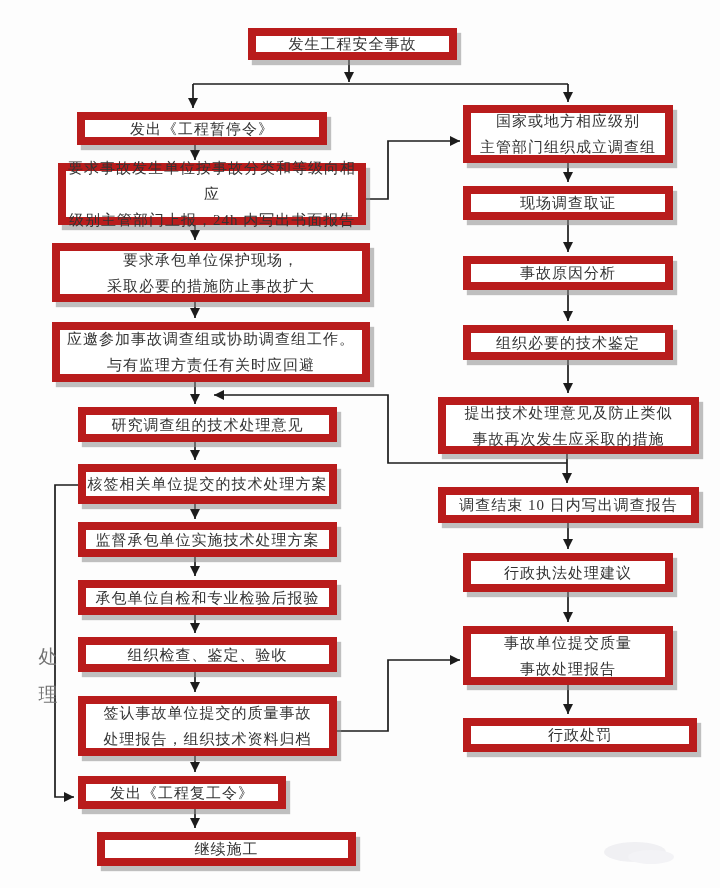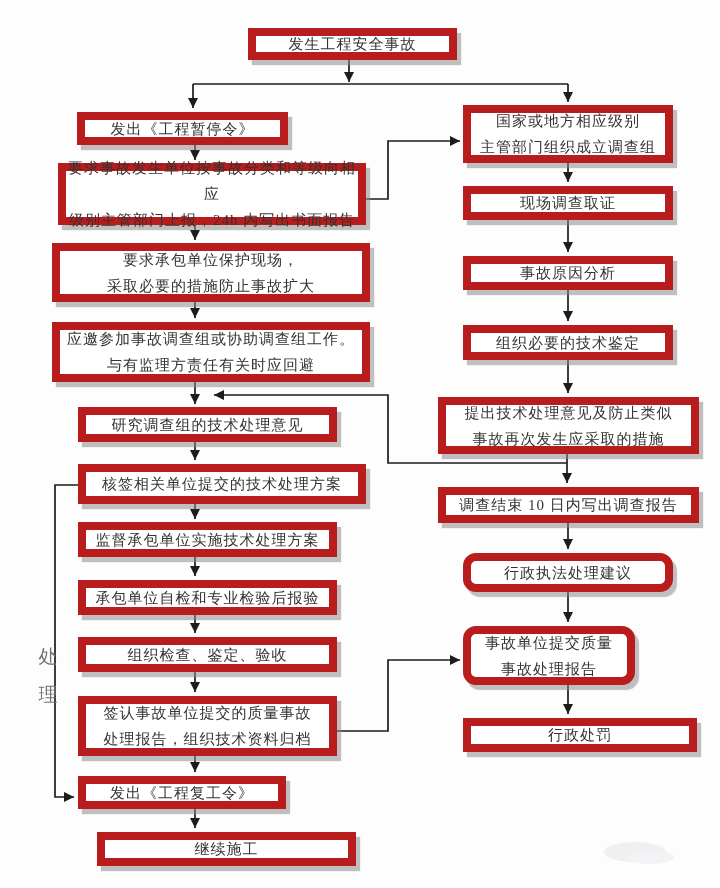--- a/index.html
+++ b/index.html
@@ -77,21 +77,21 @@
       <path d="M337 731 H388 V660 H460" marker-end="url(#arr)"></path>
     </g>
   </svg>
 
   <div class="side-label">处理</div>
 
   <div class="node" style="left:248px;top:28px;width:209px;height:32px;">
     <span>发生工程安全事故</span>
   </div>
 
-  <div class="node" style="left:77px;top:112px;width:211px;height:33px;text-align:right;">
+  <div class="node" style="left:77px;top:112px;width:250px;height:33px;text-align:right;">
     <span>发出《工程暂停令》</span>
   </div>
 
   <div class="node" style="left:58px;top:163px;width:308px;height:62px;">
     <span>要求事故发生单位按事故分类和等级向相应</span>
     <span>级别主管部门上报，24h 内写出书面报告</span>
   </div>
 
   <div class="node" style="left:52px;top:243px;width:318px;height:59px;">
     <span>要求承包单位保护现场，</span>
@@ -100,21 +100,21 @@
 
   <div class="node" style="left:52px;top:322px;width:318px;height:60px;">
     <span>应邀参加事故调查组或协助调查组工作。</span>
     <span>与有监理方责任有关时应回避</span>
   </div>
 
   <div class="node" style="left:78px;top:407px;width:259px;height:35px;">
     <span>研究调查组的技术处理意见</span>
   </div>
 
-  <div class="node" style="left:78px;top:464px;width:288px;height:40px;">
+  <div class="node" style="left:78px;top:464px;width:259px;height:40px;">
     <span>核签相关单位提交的技术处理方案</span>
   </div>
 
   <div class="node" style="left:78px;top:522px;width:259px;height:35px;">
     <span>监督承包单位实施技术处理方案</span>
   </div>
 
   <div class="node" style="left:78px;top:580px;width:259px;height:35px;">
     <span>承包单位自检和专业检验后报验</span>
   </div>
@@ -155,25 +155,25 @@
 
   <div class="node" style="left:438px;top:397px;width:261px;height:57px;">
     <span>提出技术处理意见及防止类似</span>
     <span>事故再次发生应采取的措施</span>
   </div>
 
   <div class="node" style="left:438px;top:487px;width:261px;height:36px;">
     <span>调查结束 10 日内写出调查报告</span>
   </div>
 
-  <div class="node" style="left:463px;top:553px;width:210px;height:39px;border-radius:13px;">
+  <div class="node" style="left:463px;top:553px;width:210px;height:39px;">
     <span>行政执法处理建议</span>
   </div>
 
-  <div class="node" style="left:463px;top:626px;width:172px;height:59px;border-radius:13px;">
+  <div class="node" style="left:463px;top:626px;width:210px;height:59px;">
     <span>事故单位提交质量</span>
     <span>事故处理报告</span>
   </div>
 
   <div class="node" style="left:463px;top:718px;width:234px;height:34px;">
     <span>行政处罚</span>
   </div>
 
 </div>
 

